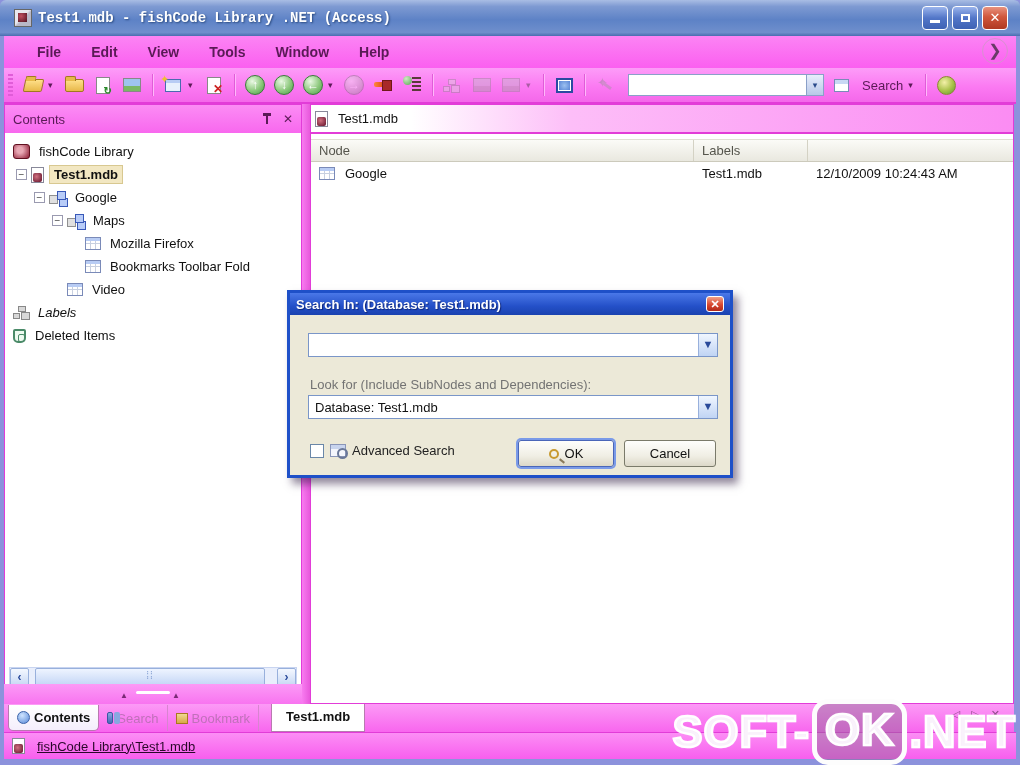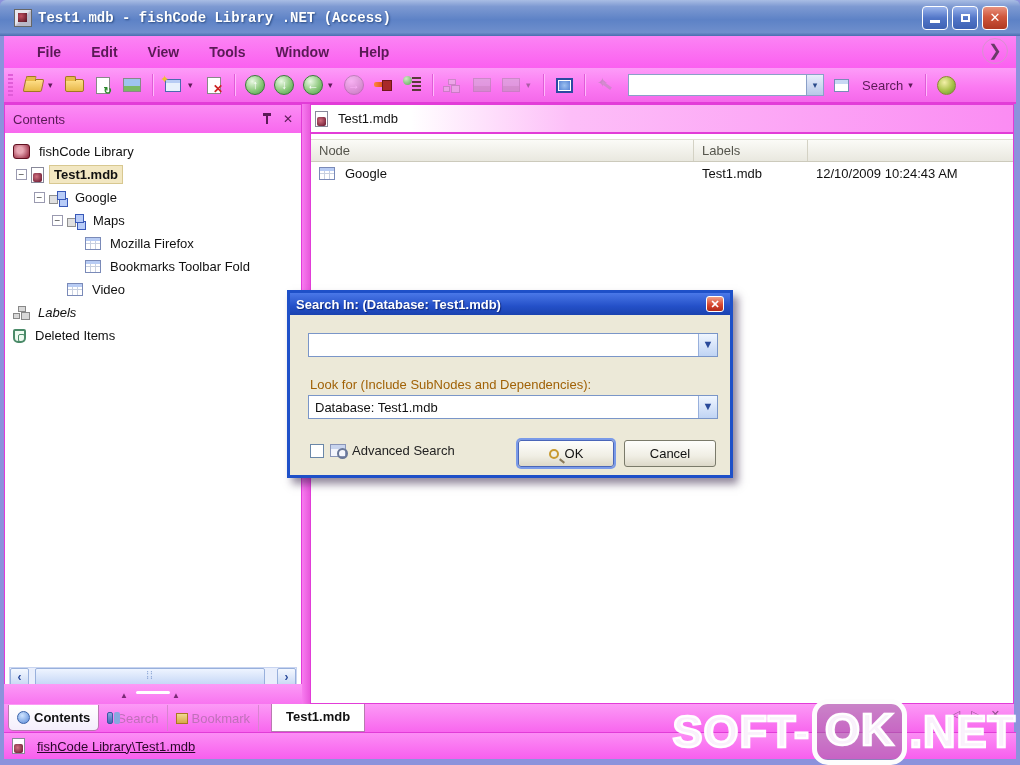--- a/index.html
+++ b/index.html
@@ -140,21 +140,21 @@
   
   .dialog { position:absolute; left:287px; top:290px; width:446px; height:188px; background:#ece9d8;
     border:3px solid #1e50c8; box-shadow:5px 6px 8px rgba(40,20,60,.5); z-index:50; }
   .dlg-title { height:22px; background:linear-gradient(180deg,#4a78e8,#2450c8 60%,#1a42b0); display:flex; align-items:center; padding:0 6px; }
   .dlg-title-text { color:#fff; font-weight:bold; font-size:13px; flex:1; text-shadow:1px 1px 1px #10287a; }
   .dlg-close { width:18px; height:16px; background:linear-gradient(180deg,#f0a088,#d84830 55%,#b02818); border:1px solid #fff; border-radius:3px;
     color:#fff; font-size:11px; font-weight:bold; text-align:center; line-height:14px; }
   .combo { position:absolute; left:18px; width:410px; height:24px; background:#fff; border:1px solid #7a96c8; display:flex; align-items:center; }
   .combo .val { flex:1; font-size:13px; color:#111; padding:0 6px; }
   .combo .cab { width:19px; height:22px; background:linear-gradient(180deg,#f0f6ff,#c0d4f4); border-left:1px solid #98b0dc; color:#2a4a9a; font-size:11px; text-align:center; line-height:21px; }
-  .dlg-label { position:absolute; left:20px; top:84px; font-size:13px; color:#a16207; }
+  .dlg-label { position:absolute; left:20px; top:84px; font-size:13px; color:#737373; }
   .chkrow { position:absolute; left:20px; top:150px; display:flex; align-items:center; gap:6px; }
   .chk { width:14px; height:14px; background:#fff; border:1px solid #6a87a8; }
   .adv-icon { width:16px; height:13px; border:1px solid #8a96b8; background:linear-gradient(180deg,#c8d4ee 35%,#f4f6fc 35%); position:relative; }
   .adv-icon::after { content:""; position:absolute; right:-3px; bottom:-3px; width:7px; height:7px; border:2px solid #6a7898; border-radius:50%; }
   .chkrow .clbl { font-size:13px; color:#222; }
   .btn { position:absolute; top:147px; height:27px; background:linear-gradient(180deg,#fefefc,#f0eee4 60%,#dcd8c8); border:1px solid #7a7a6a; border-radius:3px;
     font-size:13px; color:#111; display:flex; align-items:center; justify-content:center; gap:6px; }
   .btn.ok { left:228px; width:96px; box-shadow:0 0 0 2px #7a9ae8; border-color:#4a66b8; }
   .btn.cancel { left:334px; width:92px; }
   .mag { width:10px; height:10px; border:2px solid #c89a30; border-radius:50%; position:relative; }

